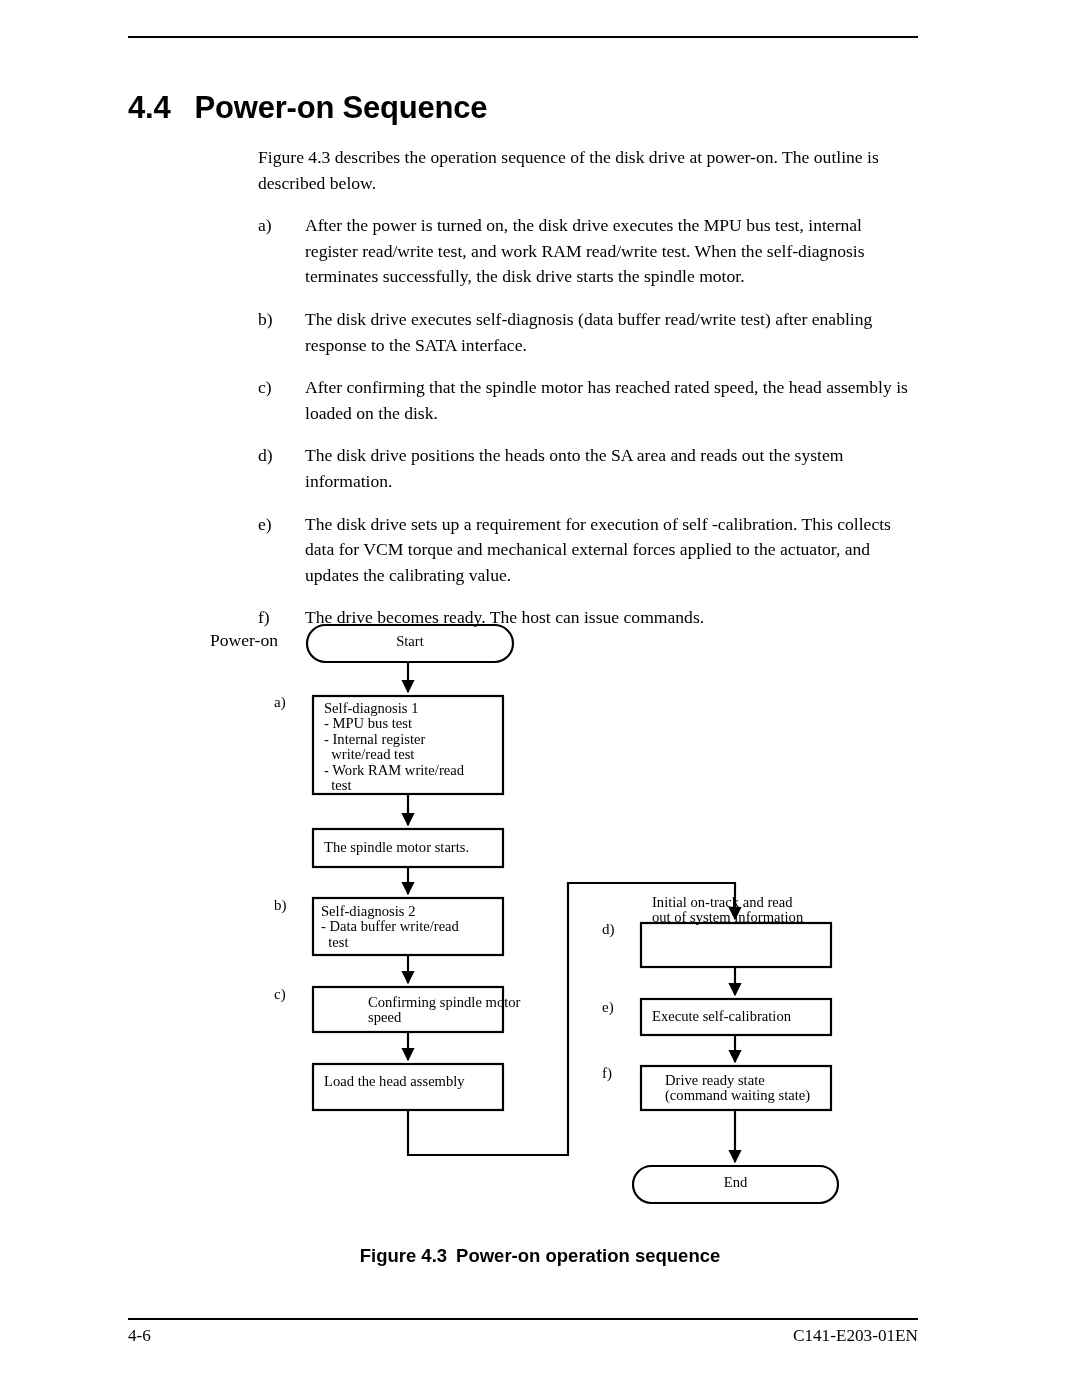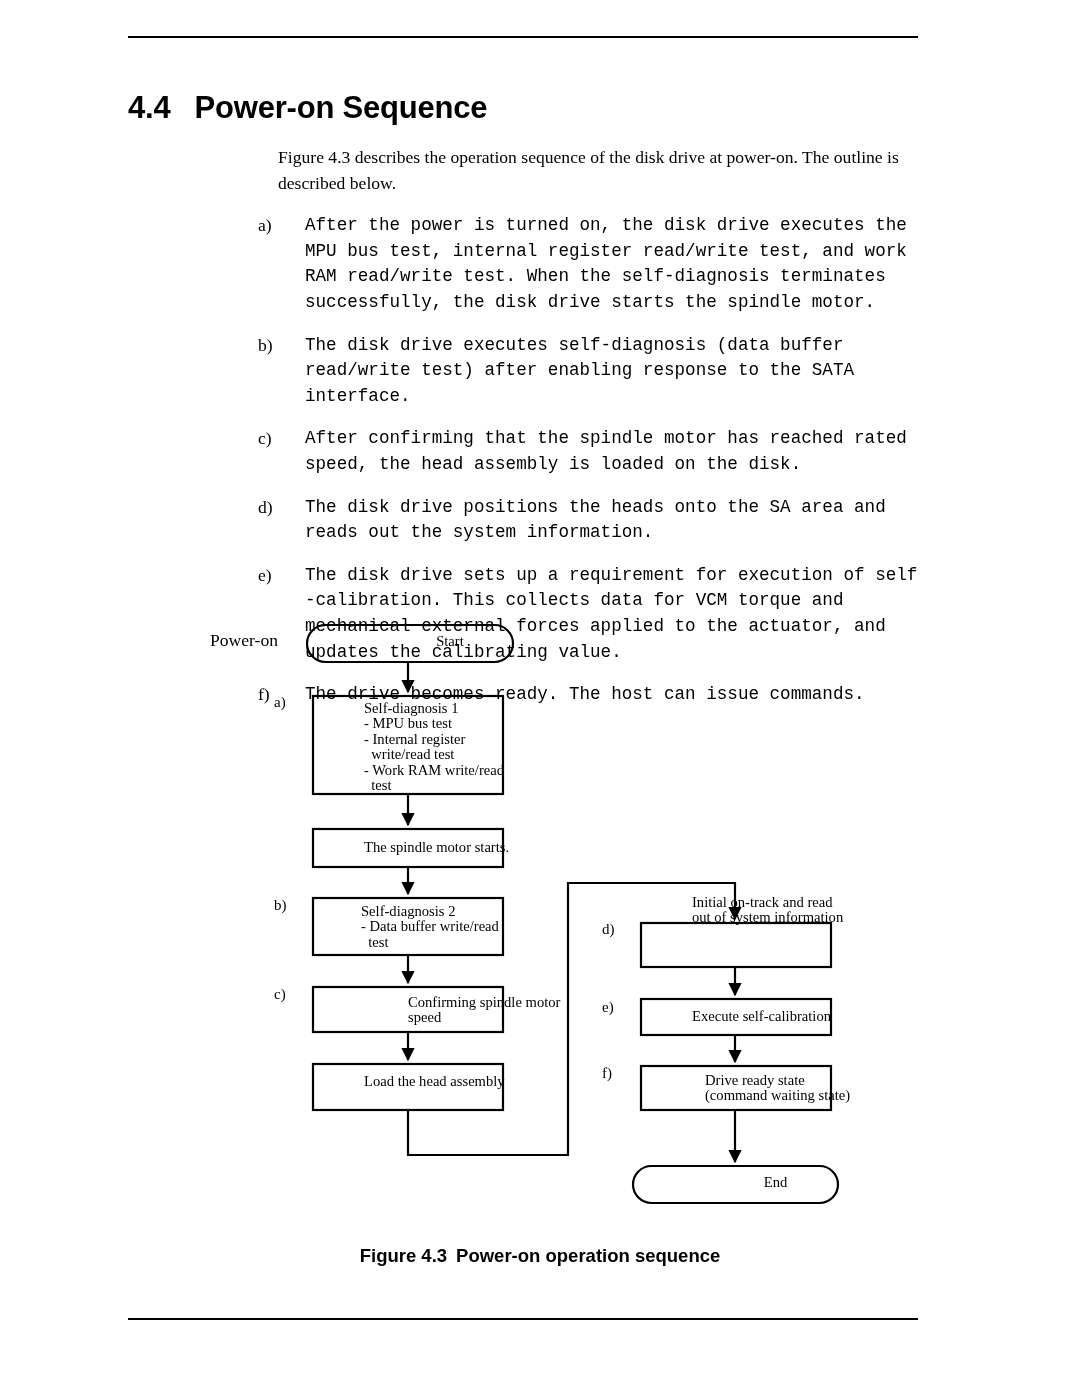--- a/index.html
+++ b/index.html
@@ -53,35 +53,34 @@
   #body-copy {
     position: absolute;
     left: 258px;
     top: 145px;
     width: 660px;
     font-size: 17.6px;
     line-height: 25.6px;
   }
   .para {
     margin-bottom: 17px;
-    margin-left: 20px;
   }
   .para.intro { text-indent: 0; }
   .list-item {
     position: relative;
     padding-left: 47px;
     margin-bottom: 17px;
   }
   .list-item .marker {
     position: absolute;
     left: 0;
     top: 0;
     width: 40px;
   }
-  .list-item .itext { display: block; font-family: Liberation Mono, monospace; }
+  .list-item .itext { display: block; }
 
   
   #figure {
     position: absolute;
     left: 0;
     top: 0;
     width: 861px;
     height: 1397px;
     pointer-events: none;
   }
@@ -98,21 +97,20 @@
     font-family: "Liberation Serif", serif;
     font-size: 15px;
     white-space: nowrap;
   }
   .node-text {
     position: absolute;
     font-family: "Liberation Serif", serif;
     font-size: 14.6px;
     line-height: 15.4px;
     white-space: pre;
-    padding-left: 40px;
   }
   .node-text.center {
     text-align: center;
   }
 
   
   #figure-caption {
     position: absolute;
     left: 0;
     top: 1245px;
@@ -271,13 +269,17 @@
 
   <div class="node-text center" style="left:633px; top:1175px; width:205px;">End</div>
 </div>
 
 <div id="figure-caption">
   <span class="capnum">Figure 4.3</span><span>Power-on operation sequence</span>
 </div>
 
 <div id="page-footer">
   <div class="footer-rule"></div>
+  <div class="footer-row">
+    <span>4-6</span>
+    <span>C141-E203-01EN</span>
+  </div>
 </div>
 
 </body></html>

